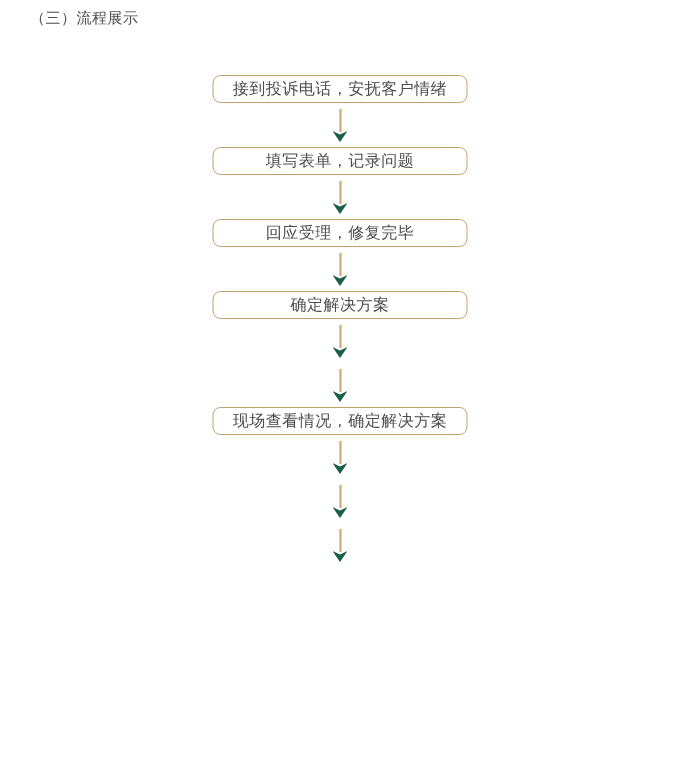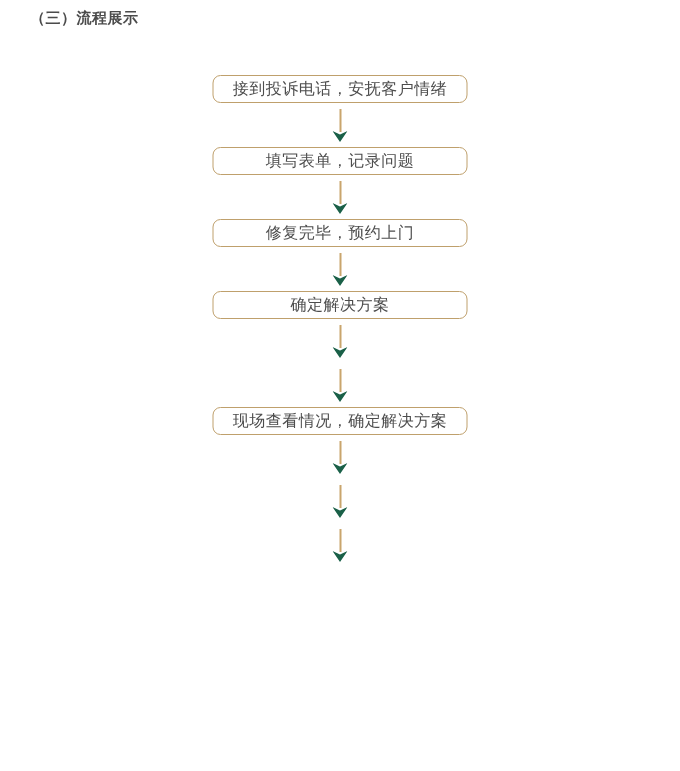--- a/index.html
+++ b/index.html
@@ -26,21 +26,20 @@
   }
   .page-title {
     position: absolute;
     left: 30px;
     top: 9px;
     font-size: 15px;
     line-height: 18px;
     color: var(--title-color);
     letter-spacing: 0.5px;
     white-space: nowrap;
-    font-weight: bold;
   }
   .flowchart {
     position: absolute;
     left: 50%;
     transform: translateX(-50%);
     top: 75px;
     display: flex;
     flex-direction: column;
     align-items: center;
   }
@@ -91,21 +90,21 @@
       <div class="flow-box">接到投诉电话，安抚客户情绪</div>
       <div class="flow-arrow">
         <div class="stem"></div>
         <div class="head"></div>
       </div>
       <div class="flow-box">填写表单，记录问题</div>
       <div class="flow-arrow">
         <div class="stem"></div>
         <div class="head"></div>
       </div>
-      <div class="flow-box">修复完毕，预约上门</div>
+      <div class="flow-box">回应受理，修复完毕</div>
       <div class="flow-arrow">
         <div class="stem"></div>
         <div class="head"></div>
       </div>
       <div class="flow-box">确定解决方案</div>
       <div class="flow-arrow">
         <div class="stem"></div>
         <div class="head"></div>
       </div>
       <div class="flow-arrow">

